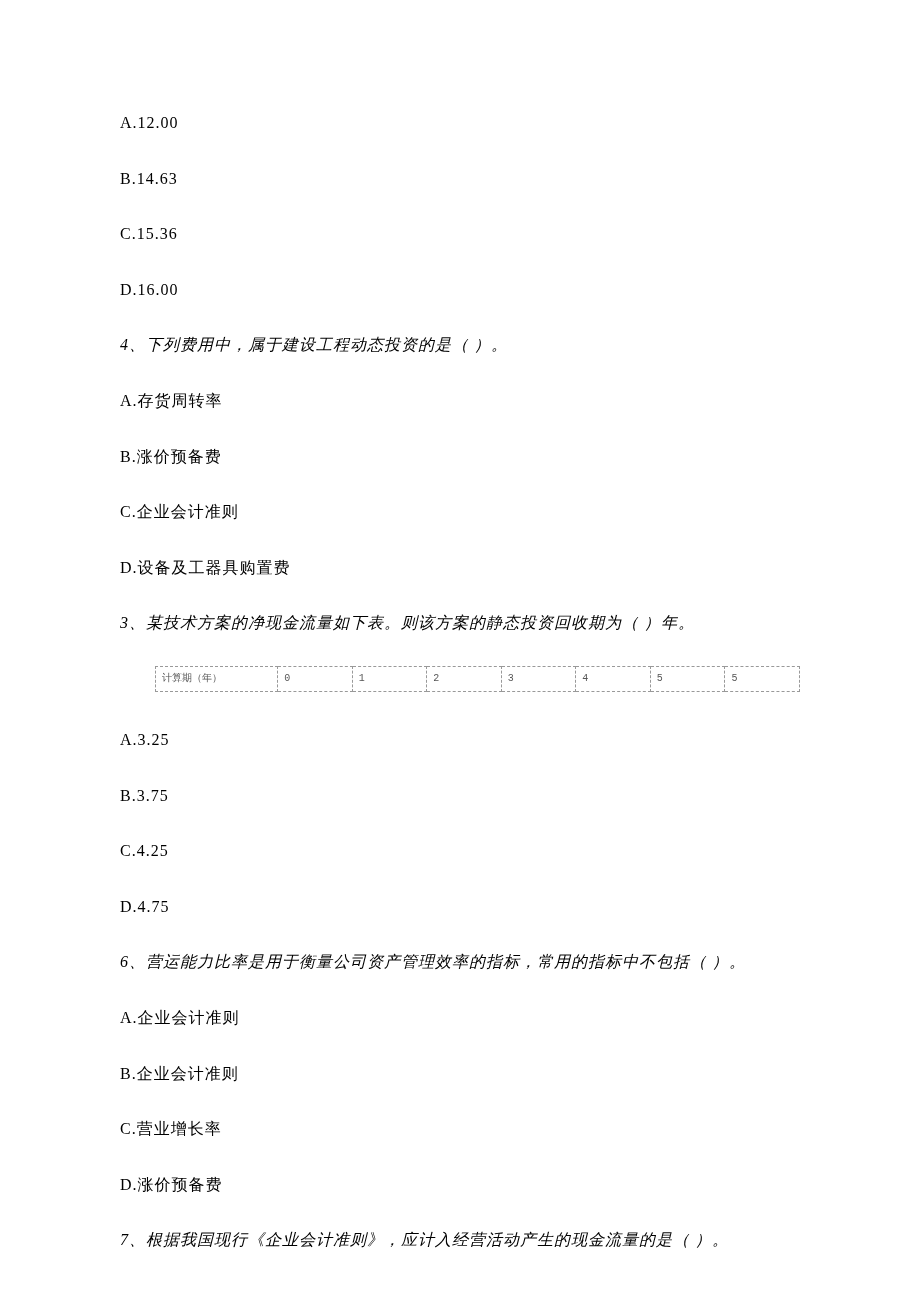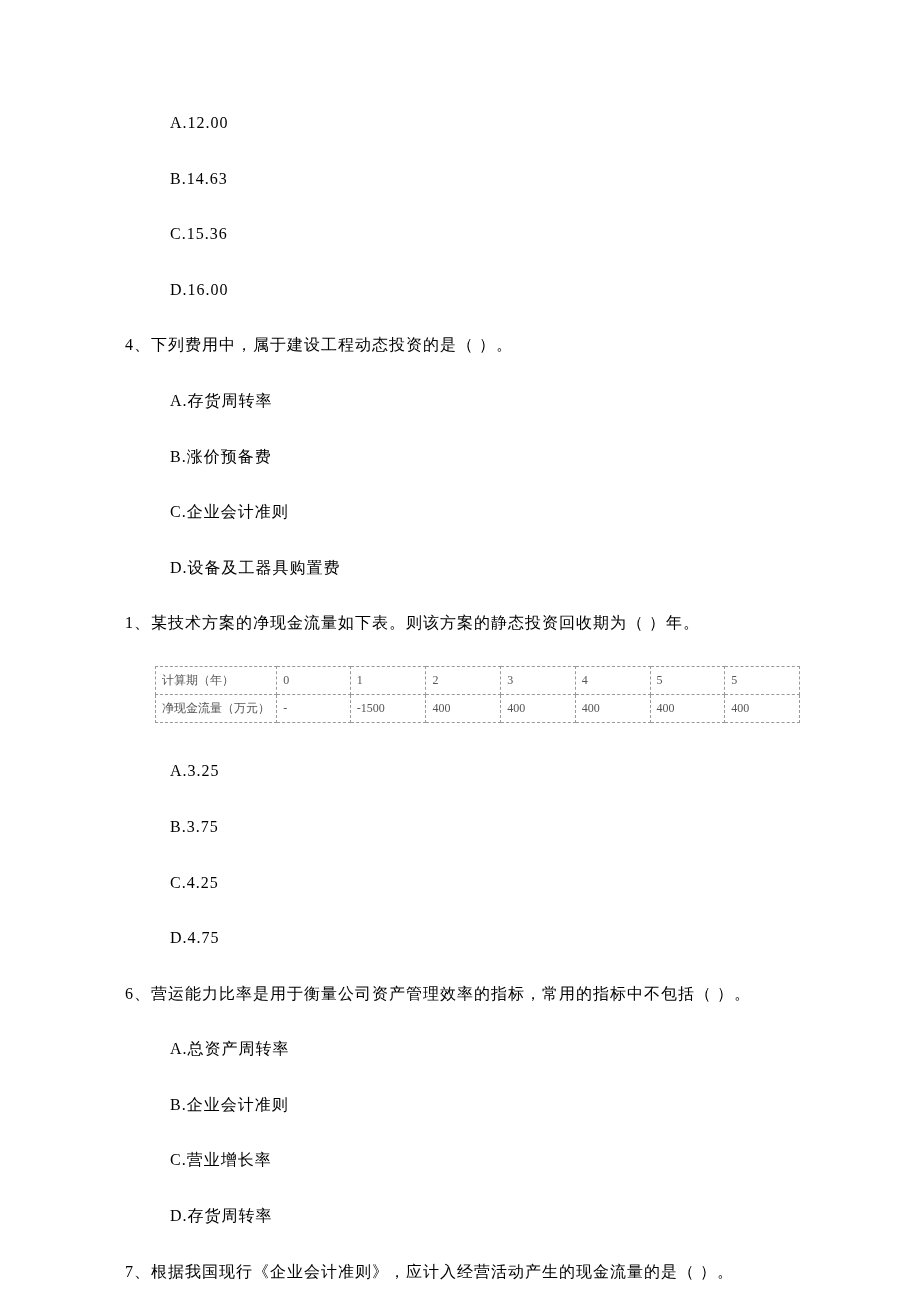--- a/index.html
+++ b/index.html
@@ -11,38 +11,37 @@
       width: 920px;
       min-height: 1302px;
       background: #ffffff;
       font-family: "SimSun", "宋体", serif;
       font-size: 16px;
       color: #000000;
       padding: 110px 120px 80px 120px;
       line-height: 1.6;
     }
     .option {
-      margin-left: 50px;
       margin-bottom: 30px;
       letter-spacing: 1px;
     }
     .question {
       margin-bottom: 30px;
-      margin-left: 5px;
       letter-spacing: 1px;
+      font-style: italic;
     }
     .table-container {
       margin-left: 35px;
       margin-bottom: 35px;
     }
     table {
       border-collapse: collapse;
       width: 100%;
-      font-family: Liberation Serif, serif;
-      font-size: 12px;
+      font-family: Liberation Mono, monospace;
+      font-size: 10px;
     }
     th, td {
       border: 1px dashed #999;
       padding: 4px 6px;
       text-align: left;
       color: #555;
       vertical-align: middle;
     }
     .row-header {
       width: 130px;
@@ -58,53 +57,43 @@
 <div class="option">B.14.63</div>
 <div class="option">C.15.36</div>
 <div class="option">D.16.00</div>
 
 <div class="question">4、下列费用中，属于建设工程动态投资的是（   ）。</div>
 <div class="option">A.存货周转率</div>
 <div class="option">B.涨价预备费</div>
 <div class="option">C.企业会计准则</div>
 <div class="option">D.设备及工器具购置费</div>
 
-<div class="question">1、某技术方案的净现金流量如下表。则该方案的静态投资回收期为（   ）年。</div>
+<div class="question">3、某技术方案的净现金流量如下表。则该方案的静态投资回收期为（   ）年。</div>
 
 <div class="table-container">
   <table>
     <tbody>
         <tr>
       <td class="row-header">计算期（年）</td>
       <td class="data-cell">0</td>
       <td class="data-cell">1</td>
       <td class="data-cell">2</td>
       <td class="data-cell">3</td>
       <td class="data-cell">4</td>
       <td class="data-cell">5</td>
       <td class="data-cell">5</td>
     </tr>
-    <tr>
-      <td class="row-header">净现金流量（万元）</td>
-      <td class="data-cell">-</td>
-      <td class="data-cell">-1500</td>
-      <td class="data-cell">400</td>
-      <td class="data-cell">400</td>
-      <td class="data-cell">400</td>
-      <td class="data-cell">400</td>
-      <td class="data-cell">400</td>
-    </tr>
   </tbody>
     </table>
 </div>
 
 <div class="option">A.3.25</div>
 <div class="option">B.3.75</div>
 <div class="option">C.4.25</div>
 <div class="option">D.4.75</div>
 
 <div class="question">6、营运能力比率是用于衡量公司资产管理效率的指标，常用的指标中不包括（   ）。</div>
-<div class="option">A.总资产周转率</div>
+<div class="option">A.企业会计准则</div>
 <div class="option">B.企业会计准则</div>
 <div class="option">C.营业增长率</div>
-<div class="option">D.存货周转率</div>
+<div class="option">D.涨价预备费</div>
 
 <div class="question">7、根据我国现行《企业会计准则》，应计入经营活动产生的现金流量的是（    ）。</div>
 
 </body></html>

